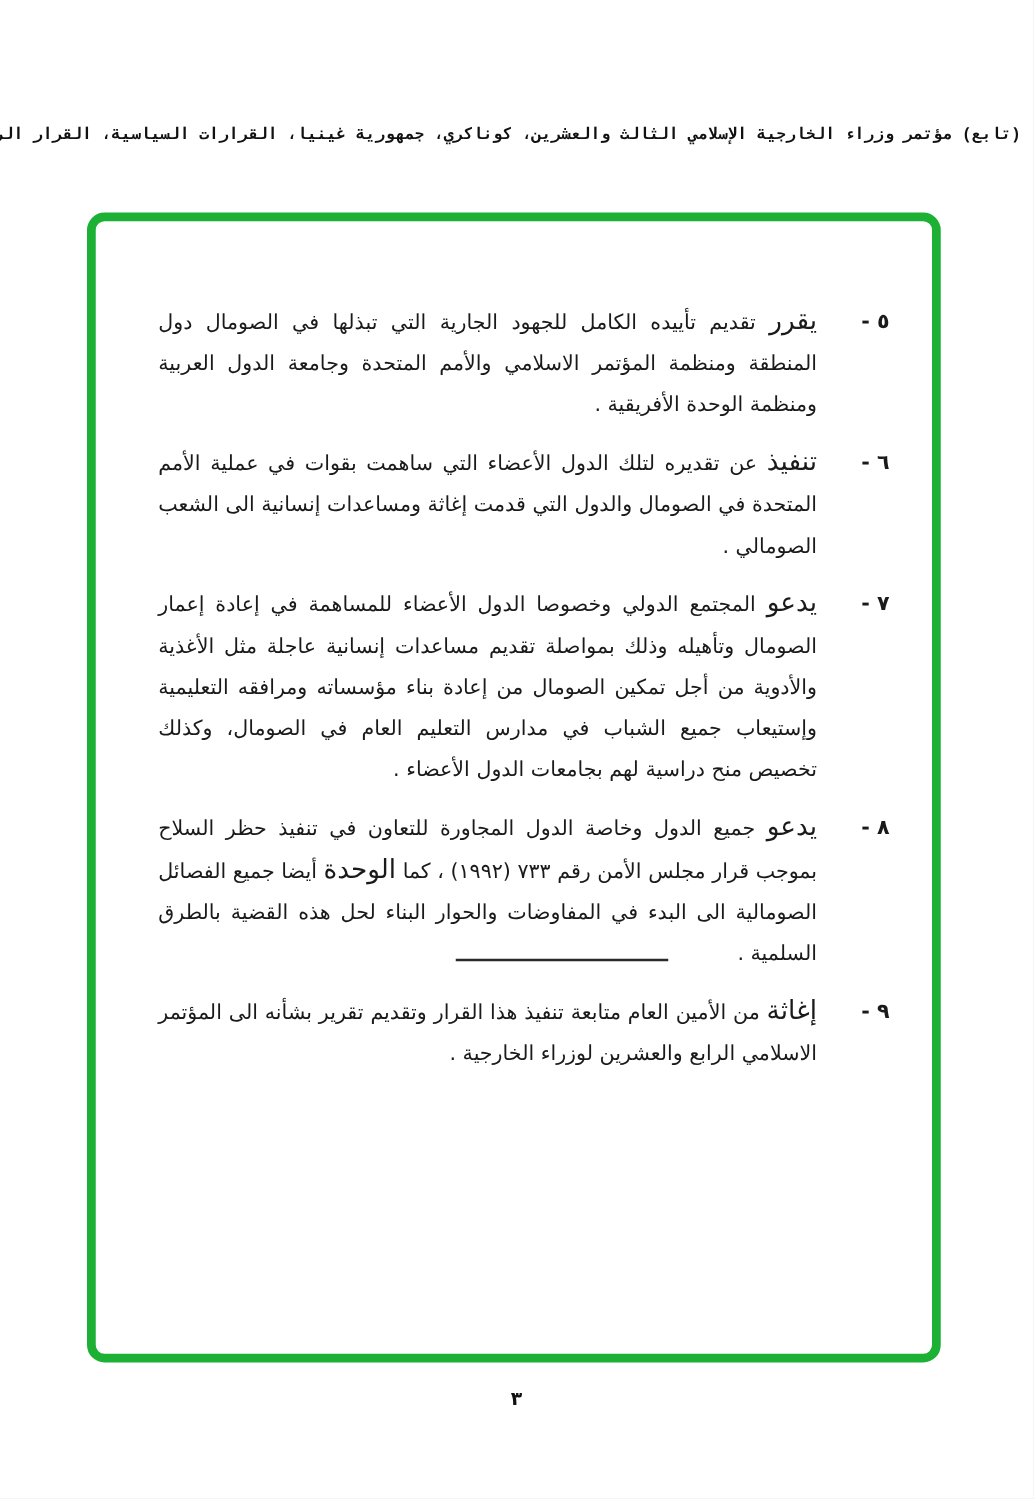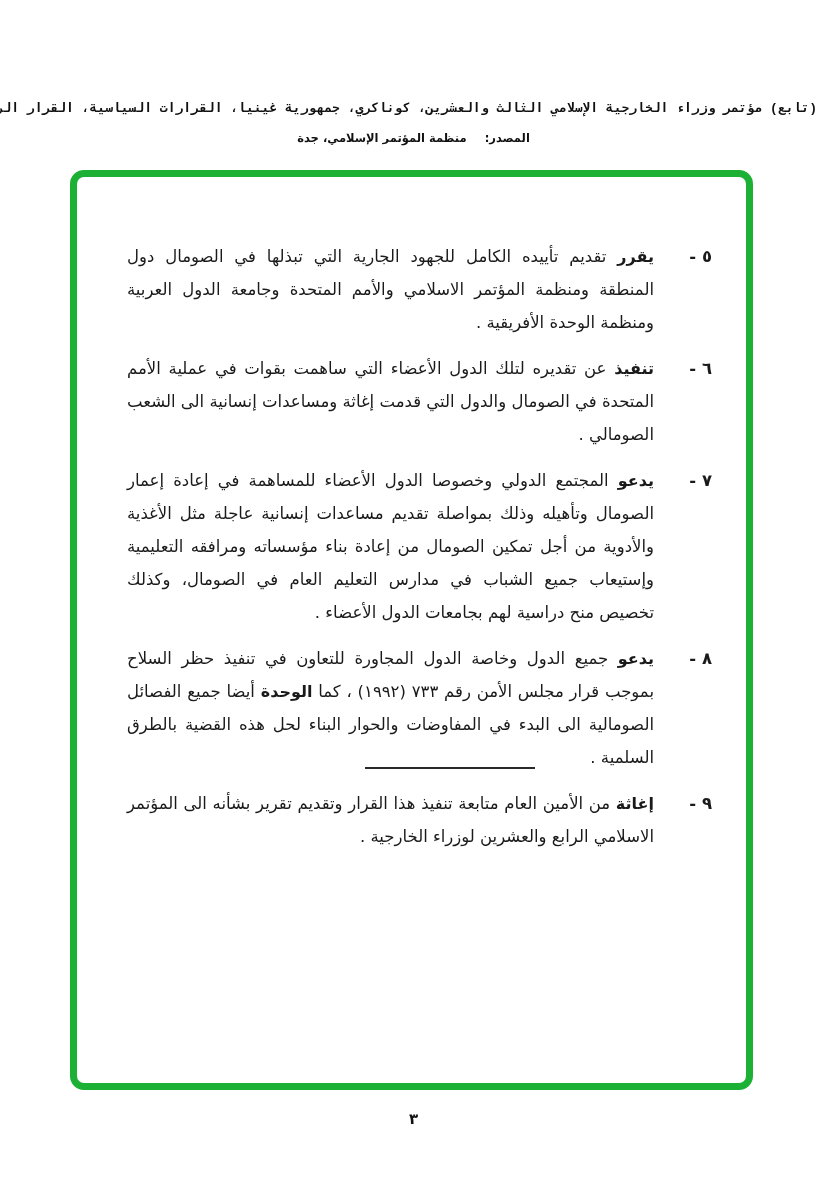--- a/index.html
+++ b/index.html
@@ -64,22 +64,22 @@
     flex: 0 0 44px;
     font-weight: bold;
     text-align: right;
     white-space: nowrap;
   }
   .item .body {
     flex: 1;
     text-align: justify;
   }
   .item .body b.lead {
-    font-weight: bold;
-    font-size: 16px;
+    font-weight: normal;
+    font-size: 21px;
   }
   .divider {
     position: absolute;
     top: 767px;
     left: 365px;
     width: 170px;
     height: 0;
     border-top: 2.5px solid #2a2a2a;
   }
   .page-number {
@@ -93,24 +93,20 @@
     color: #111;
   }
 </style>
 </head>
 <body>
 
 <div id="page">
 
   <div class="header-line1">(تابع) مؤتمر وزراء الخارجية الإسلامي الثالث والعشرين، كوناكري، جمهورية غينيا، القرارات السياسية، القرار الرقم ٢٣/٩-س</div>
 
-  <div class="header-line2">
-    <span class="src-label">المصدر:</span>
-    <span>منظمة المؤتمر الإسلامي، جدة</span>
-  </div>
 
   <div class="green-box" style="border-color: rgb(28, 177, 53);"></div>
 
   <div class="items">
   <div class="item">
     <div class="marker">٥ -</div>
     <div class="body"><b class="lead">يقرر</b> تقديم تأييده الكامل للجهود الجارية التي تبذلها في الصومال دول المنطقة ومنظمة المؤتمر الاسلامي والأمم المتحدة وجامعة الدول العربية ومنظمة الوحدة الأفريقية .</div>
   </div>
 
   <div class="item">

